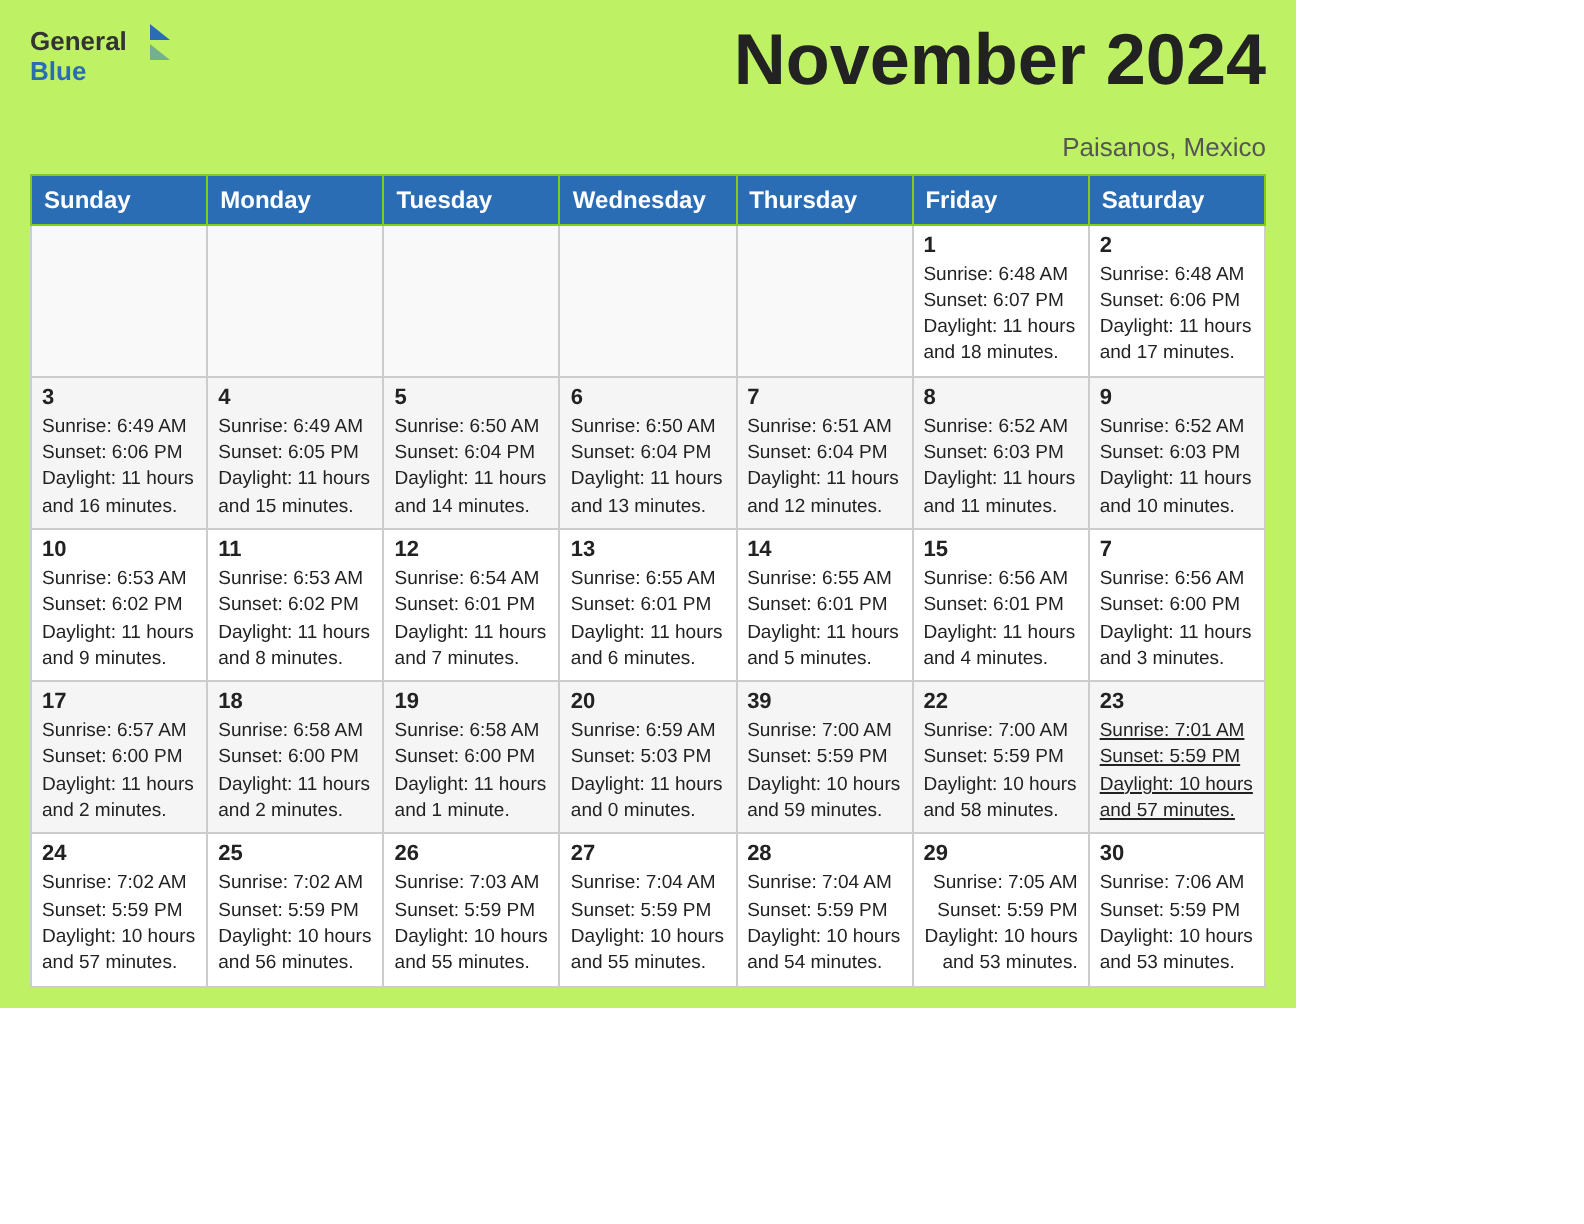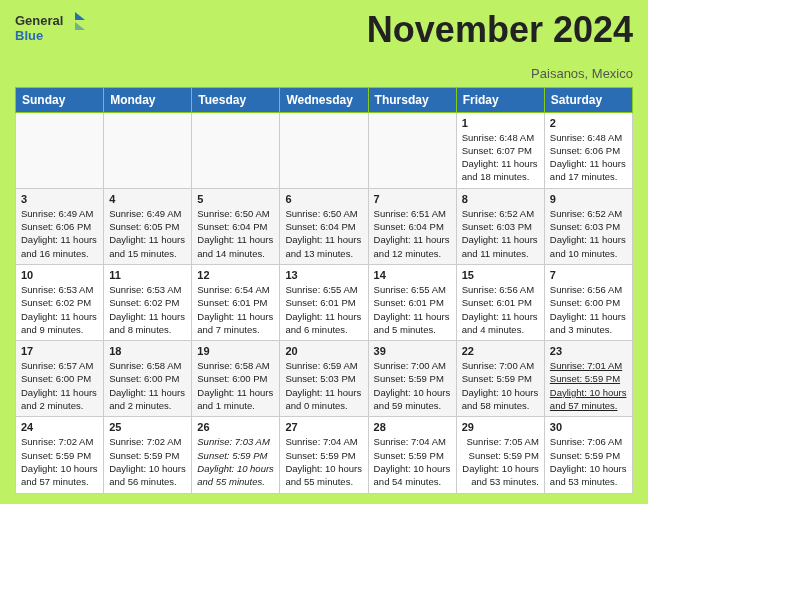--- a/index.html
+++ b/index.html
@@ -285,21 +285,21 @@
 Daylight: 10 hours and 57 minutes.</div>
           </td>
           <td>
             <span class="day-num">25</span>
             <div class="day-info" style="white-space: pre-line;">Sunrise: 7:02 AM
 Sunset: 5:59 PM
 Daylight: 10 hours and 56 minutes.</div>
           </td>
           <td>
             <span class="day-num">26</span>
-            <div class="day-info" style="white-space: pre-line; font-style: italic;">Sunrise: 7:03 AM
+            <div class="day-info" style="white-space: pre-line;">Sunrise: 7:03 AM
 Sunset: 5:59 PM
 Daylight: 10 hours and 55 minutes.</div>
           </td>
           <td>
             <span class="day-num">27</span>
             <div class="day-info" style="white-space: pre-line;">Sunrise: 7:04 AM
 Sunset: 5:59 PM
 Daylight: 10 hours and 55 minutes.</div>
           </td>
           <td>

